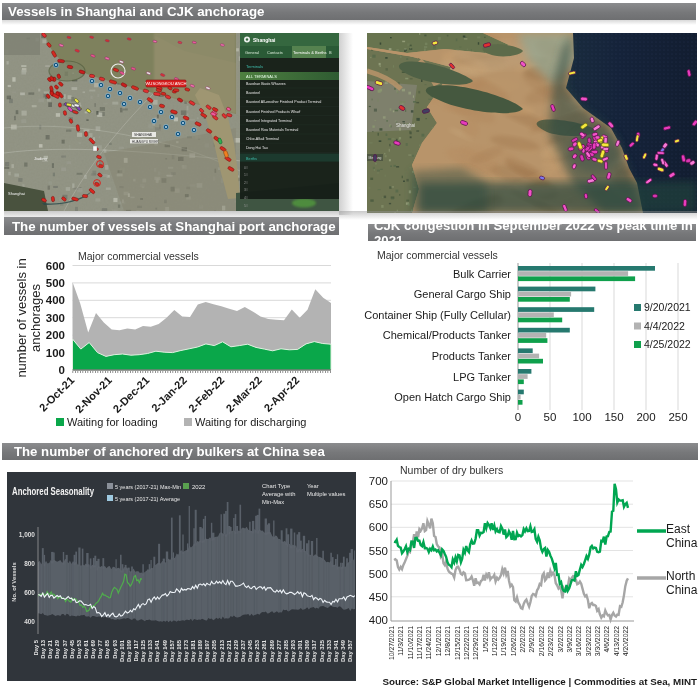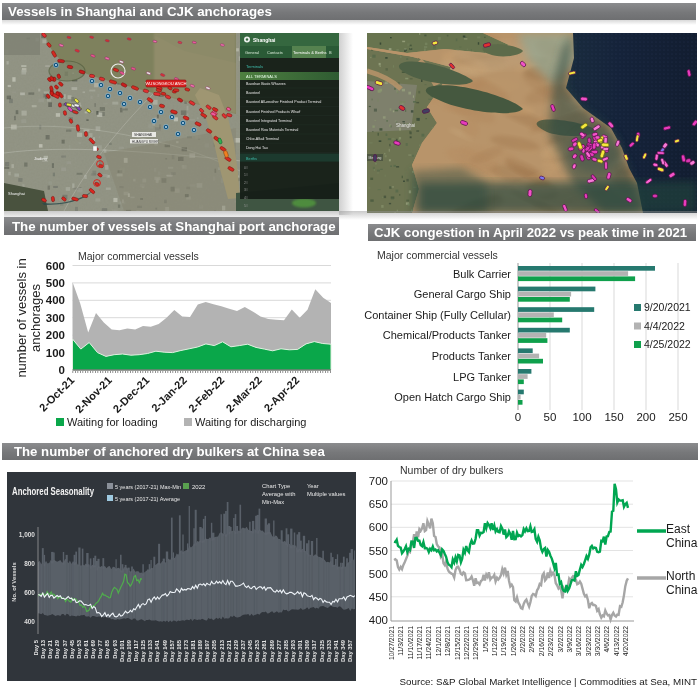--- a/index.html
+++ b/index.html
@@ -2,21 +2,21 @@
 <html><head><meta charset="utf-8"><style>
 * { margin:0; padding:0; box-sizing:border-box; }
 body { width:700px; height:690px; background:#fff; position:relative; overflow:hidden;
        font-family:"Liberation Sans", sans-serif; }
 .bar { position:absolute; color:#fff; font-weight:bold; font-size:13.3px;
         background:linear-gradient(180deg,#8b8c8e 0%,#77787a 55%,#6e6f71 100%);
         display:flex; align-items:center; }
 .sh { position:absolute; pointer-events:none; }
 svg text { font-family:"Liberation Sans", sans-serif; }
 </style></head><body>
-<div class="bar" style="left:2px;top:3px;width:694px;height:17px;padding-left:6px">Vessels in Shanghai and CJK anchorages</div>
+<div class="bar" style="left:2px;top:3px;width:694px;height:17px;padding-left:6px">Vessels in Shanghai and CJK anchorage</div>
 <svg style="position:absolute;left:4px;top:33px" width="335" height="178" viewBox="0 0 335 178">
 <defs>
 <filter id="tex1" x="0" y="0" width="100%" height="100%">
 <feTurbulence type="fractalNoise" baseFrequency="0.55" numOctaves="2" seed="7"></feTurbulence>
 <feColorMatrix type="matrix" values="0 0 0 0 0.42, 0 0 0 0 0.44, 0 0 0 0 0.38, 0 0 0 0.45 0"></feColorMatrix>
 </filter>
 <filter id="blur2">
         <feGaussianBlur stdDeviation="1.2"></feGaussianBlur>
       </filter>
 </defs>
@@ -1192,21 +1192,21 @@
     <rect x="-3.7" y="-1.6" width="7.3" height="3.2" rx="1.6" fill="#f252c8" stroke="#58104a" stroke-width="0.7" transform="translate(198.0,175.0) rotate(68)"></rect>
     <rect x="-3.1" y="-1.4" width="6.2" height="2.8" rx="1.4" fill="#d836b2" stroke="#58104a" stroke-width="0.7" transform="translate(230.0,178.0) rotate(38)"></rect>
     <rect x="-3.4" y="-1.6" width="6.9" height="3.2" rx="1.6" fill="#e93bbd" stroke="#58104a" stroke-width="0.7" transform="translate(322.0,40.0) rotate(77)"></rect>
     <rect x="-2.6" y="-1.5" width="5.3" height="3.0" rx="1.5" fill="#f5e93d" stroke="#58104a" stroke-width="0.7" transform="translate(310.0,108.0) rotate(157)"></rect>
     <rect x="-3.7" y="-1.6" width="7.4" height="3.2" rx="1.6" fill="#e93bbd" stroke="#58104a" stroke-width="0.7" transform="translate(300.0,95.0) rotate(165)"></rect>
 </svg>
 <div class="sh" style="left:4px;top:211px;width:693px;height:9px;background:linear-gradient(180deg,rgba(150,150,150,0.5),rgba(255,255,255,0))"></div>
 <div class="sh" style="left:339px;top:33px;width:14px;height:182px;background:linear-gradient(90deg,rgba(150,150,150,0.45),rgba(255,255,255,0))"></div>
 <div class="sh" style="left:2px;top:20px;width:694px;height:5px;background:linear-gradient(180deg,rgba(160,160,160,0.4),rgba(255,255,255,0))"></div>
 <div class="bar" style="left:4px;top:217px;width:335px;height:18px;font-size:13.3px;padding-left:8px">The number of vessels at Shanghai port anchorage</div>
-<div class="bar" style="left:368px;top:224px;width:328px;height:17px;font-size:13.2px;padding-left:6px">CJK congestion in April 2022 vs peak time in 2021</div>
+<div class="bar" style="left:368px;top:224px;width:328px;height:17px;font-size:13.2px;padding-left:6px">CJK congestion in September 2022 vs peak time in 2021</div>
 <svg style="position:absolute;left:0px;top:243px" width="360" height="200" viewBox="0 0 360 200">
 <text x="78" y="17" font-size="10.5" fill="#333">Major commercial vessels</text>
 <line x1="72.5" y1="127.0" x2="331" y2="127.0" stroke="#d9d9d9" stroke-width="1"></line>
     <line x1="72.5" y1="109.6" x2="331" y2="109.6" stroke="#d9d9d9" stroke-width="1"></line>
     <line x1="72.5" y1="92.2" x2="331" y2="92.2" stroke="#d9d9d9" stroke-width="1"></line>
     <line x1="72.5" y1="74.7" x2="331" y2="74.7" stroke="#d9d9d9" stroke-width="1"></line>
     <line x1="72.5" y1="57.3" x2="331" y2="57.3" stroke="#d9d9d9" stroke-width="1"></line>
     <line x1="72.5" y1="39.9" x2="331" y2="39.9" stroke="#d9d9d9" stroke-width="1"></line>
     <line x1="72.5" y1="22.5" x2="331" y2="22.5" stroke="#d9d9d9" stroke-width="1"></line>
     <text x="65" y="131.0" text-anchor="end" font-size="11.5" font-weight="bold" fill="#1a1a1a">0</text>
@@ -1559,12 +1559,12 @@
     <text x="230.6" y="164" transform="rotate(-90 230.6 164)" text-anchor="end" font-size="6.8" fill="#222">3/23/2022</text>
     <text x="239.9" y="164" transform="rotate(-90 239.9 164)" text-anchor="end" font-size="6.8" fill="#222">3/30/2022</text>
     <text x="249.3" y="164" transform="rotate(-90 249.3 164)" text-anchor="end" font-size="6.8" fill="#222">4/6/2022</text>
     <text x="258.6" y="164" transform="rotate(-90 258.6 164)" text-anchor="end" font-size="6.8" fill="#222">4/13/2022</text>
     <text x="268.0" y="164" transform="rotate(-90 268.0 164)" text-anchor="end" font-size="6.8" fill="#222">4/20/2022</text>
 <line x1="277" y1="69" x2="306" y2="69" stroke="#00a651" stroke-width="3.5"></line>
 <text x="306" y="71" font-size="12" fill="#1a1a1a"><tspan x="306" dy="0">East</tspan><tspan x="306" dy="14">China</tspan></text>
 <line x1="277" y1="116" x2="306" y2="116" stroke="#a6a6a6" stroke-width="3.5"></line>
 <text x="306" y="118" font-size="12" fill="#1a1a1a"><tspan x="306" dy="0">North</tspan><tspan x="306" dy="14">China</tspan></text>
 </svg>
-<div style="position:absolute;right:3px;top:676px;white-space:nowrap;font-size:9.8px;font-weight:normal;color:#1a1a1a">Source: S&amp;P Global Market Intelligence | Commodities at Sea, MINT</div>
+<div style="position:absolute;right:3px;top:676px;white-space:nowrap;font-size:9.8px;font-weight:bold;color:#1a1a1a">Source: S&amp;P Global Market Intelligence | Commodities at Sea, MINT</div>
 </body></html>

